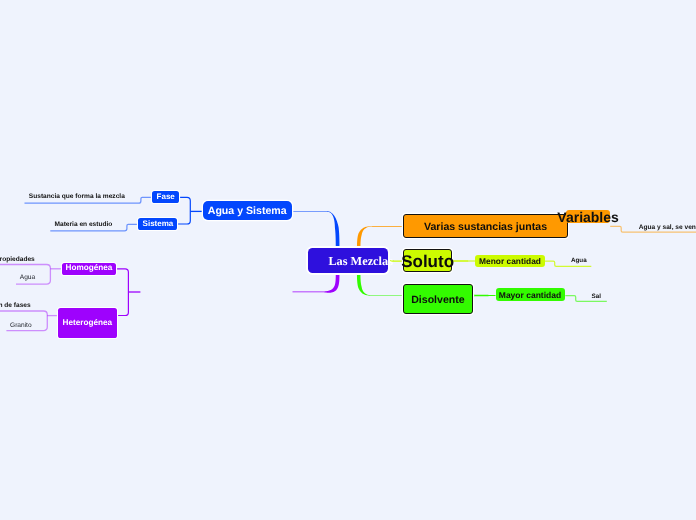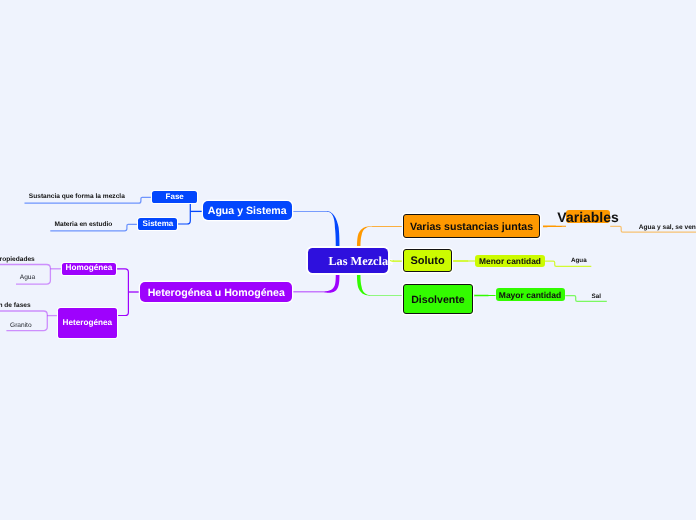--- a/index.html
+++ b/index.html
@@ -22,28 +22,28 @@
   #n-fasesistema > span,#n-hetero-homo > span{transform:translateZ(0) translateY(0.8px);}
   .dk{border-radius:3px;box-shadow:0 0 0 1.2px #fff;}
   .dk > span{transform:translateZ(0) translateY(1.2px);}
   .l2{border-radius:2.6px;font-weight:bold;}
   .l2b{border-radius:3px;font-weight:bold;}
 
   #n-fasesistema{left:202.6px;top:200.9px;width:89.2px;height:19.4px;background:#0347fd;
     box-shadow:0 0 0 1.3px #fff;color:#fff;font-size:10.6px;}
   #n-hetero-homo{left:140.4px;top:282.3px;width:151.7px;height:19.4px;background:#9e02fd;
     box-shadow:0 0 0 1.3px #fff;color:#fff;font-size:10.6px;}
-  #n-varias{left:403px;top:214.4px;width:137px;height:23.3px;background:#ff9900;
+  #n-varias{left:403px;top:214.4px;width:165px;height:23.3px;background:#ff9900;
     border:1.4px solid #121212;color:#0d0d0d;font-size:10.6px;}
   #n-soluto{left:403.1px;top:249.4px;width:49px;height:22.3px;background:#ccfb00;
-    border:1.4px solid #121212;color:#0d0d0d;font-size:11px;}
+    border:1.4px solid #121212;color:#0d0d0d;font-size:17px;}
   #n-disolvente{left:403px;top:284.4px;width:69.9px;height:30px;background:#33fb00;
     border:1.4px solid #121212;color:#0d0d0d;font-size:10.6px;}
 
-  #n-fase{left:152.2px;top:190.7px;width:45px;height:12.5px;background:#0347fd;
+  #n-fase{left:152.2px;top:190.7px;width:27px;height:12.5px;background:#0347fd;
     box-shadow:0 0 0 1.1px #fff;color:#fff;font-size:8px;}
   #n-sistema{left:138.4px;top:217.7px;width:39.1px;height:12.5px;background:#0347fd;
     box-shadow:0 0 0 1.1px #fff;color:#fff;font-size:8px;}
   #n-homogenea{left:61.5px;top:262.5px;width:54.9px;height:12.1px;background:#9e02fd;
     box-shadow:0 0 0 1.1px #fff;color:#fff;font-size:8.2px;}
   #n-heterogenea{left:58px;top:308.4px;width:58.6px;height:30px;background:#9e02fd;
     box-shadow:0 0 0 1.1px #fff;color:#fff;font-size:8.2px;}
 
   #n-variables{left:566px;top:210px;width:44.2px;height:13.1px;background:#ff9900;
     color:#111;font-size:14px;}
@@ -86,23 +86,20 @@
       <path d="M565.3 295.5 L574.3 295.5 Q575.7 295.5 575.7 296.9 L575.7 299.9 Q575.7 301.3 577.1 301.3 L606.8 301.3" fill="none" stroke="#33fb00" stroke-width="1.25" stroke-linecap="butt" stroke-opacity="0.62"></path>
     </svg>
 
   <div class="node" id="center-node">
     <span>Las Mezclas</span>
   </div>
 
   <div class="node l1" id="n-fasesistema">
     <span>Agua y Sistema</span>
   </div>
-  <div class="node l1" id="n-hetero-homo">
-    <span>Heterogénea u Homogénea</span>
-  </div>
   <div class="node l1 dk" id="n-varias">
     <span>Varias sustancias juntas</span>
   </div>
   <div class="node l1 dk" id="n-soluto">
     <span>Soluto</span>
   </div>
   <div class="node l1 dk" id="n-disolvente">
     <span>Disolvente</span>
   </div>
 

